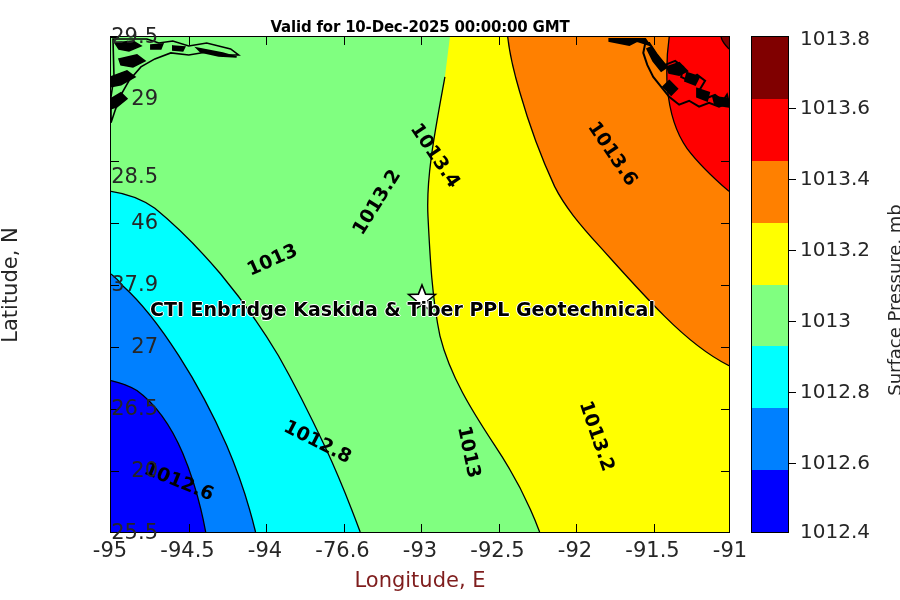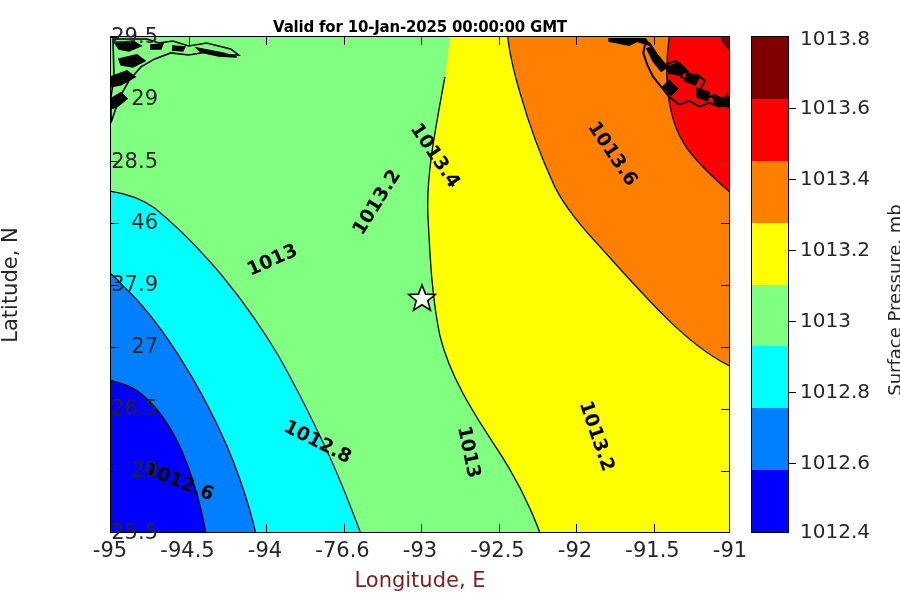--- a/index.html
+++ b/index.html
@@ -185,21 +185,21 @@
     font-size: 19px;
     font-weight: bold;
     fill: #000000;
   }
 </style>
 </head>
 <body>
 
 <div id="root">
 
-  <div class="chart-title">Valid for 10-Jan-2025 00:00:00 GMT</div>
+  <div class="chart-title">Valid for 10-Dec-2025 00:00:00 GMT</div>
 
   <div id="plot-area">
     <svg id="contour-svg" viewBox="0 0 620 497" preserveAspectRatio="none">
 
       <rect x="0" y="0" width="620" height="497" fill="#80ff80"></rect>
 
       <path d="M 340 0 L 620 0 L 620 497 L 430 497
                C 420 470, 405 440, 385 410
                C 362 375, 340 340, 330 300
                C 322 262, 320 220, 318 180
@@ -330,24 +330,25 @@
     <div class="tick-x-in" style="left:542.5px;"></div>
     <div class="tick-x-in-t" style="left:77.5px;"></div>
     <div class="tick-x-in-t" style="left:155px;"></div>
     <div class="tick-x-in-t" style="left:232.5px;"></div>
     <div class="tick-x-in-t" style="left:310px;"></div>
     <div class="tick-x-in-t" style="left:387.5px;"></div>
     <div class="tick-x-in-t" style="left:465px;"></div>
     <div class="tick-x-in-t" style="left:542.5px;"></div>
   </div>
 
+  <div class="site-annotation" style="left:150px; top:298px;">CTI Enbridge  Kaskida &amp; Tiber PPL Geotechnical</div>
 
   <div class="ylabel-txt" style="top:36px;">29.5</div>
   <div class="ylabel-txt" style="top:98px;">29</div>
-  <div class="ylabel-txt" style="top:161px;">28.5</div>
+  <div class="ylabel-txt" style="top:176px;">28.5</div>
   <div class="ylabel-txt" style="top:222px;">46</div>
   <div class="ylabel-txt" style="top:284px;">37.9</div>
   <div class="ylabel-txt" style="top:346px;">27</div>
   <div class="ylabel-txt" style="top:408px;">26.5</div>
   <div class="ylabel-txt" style="top:470px;">20</div>
   <div class="ylabel-txt" style="top:532px;">25.5</div>
 
   <div class="xlabel-txt" style="left:110px;">-95</div>
   <div class="xlabel-txt" style="left:187.5px;">-94.5</div>
   <div class="xlabel-txt" style="left:265px;">-94</div>

